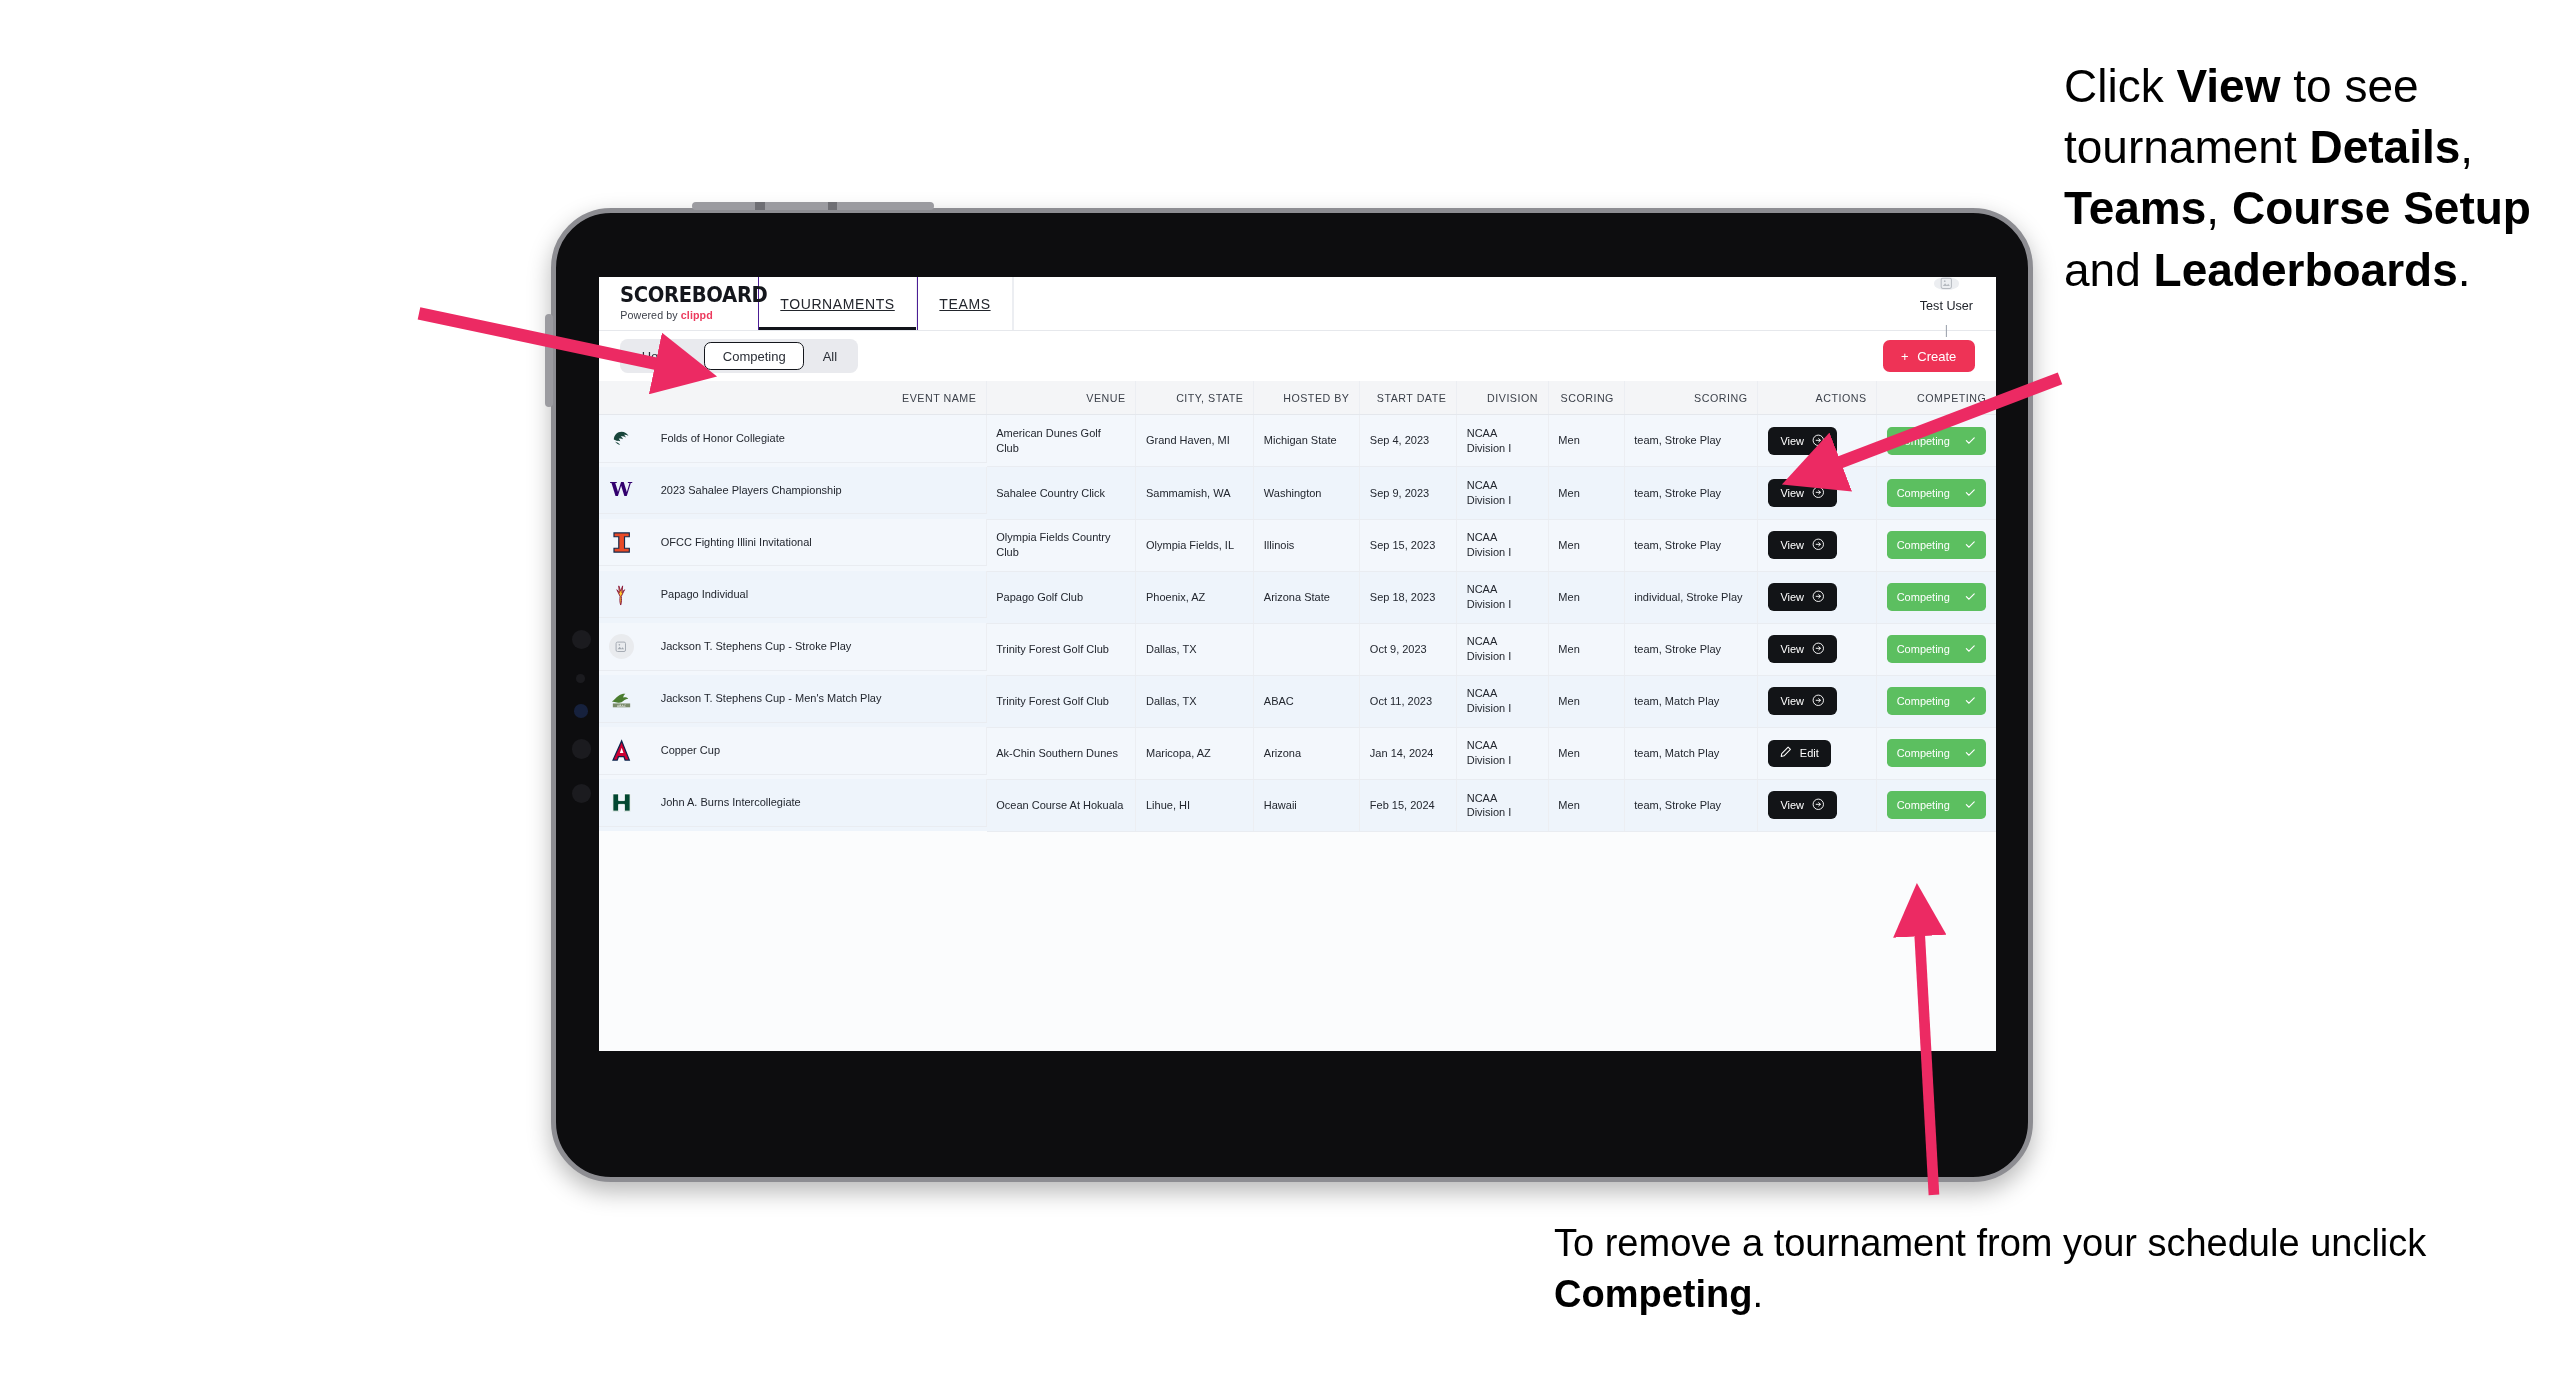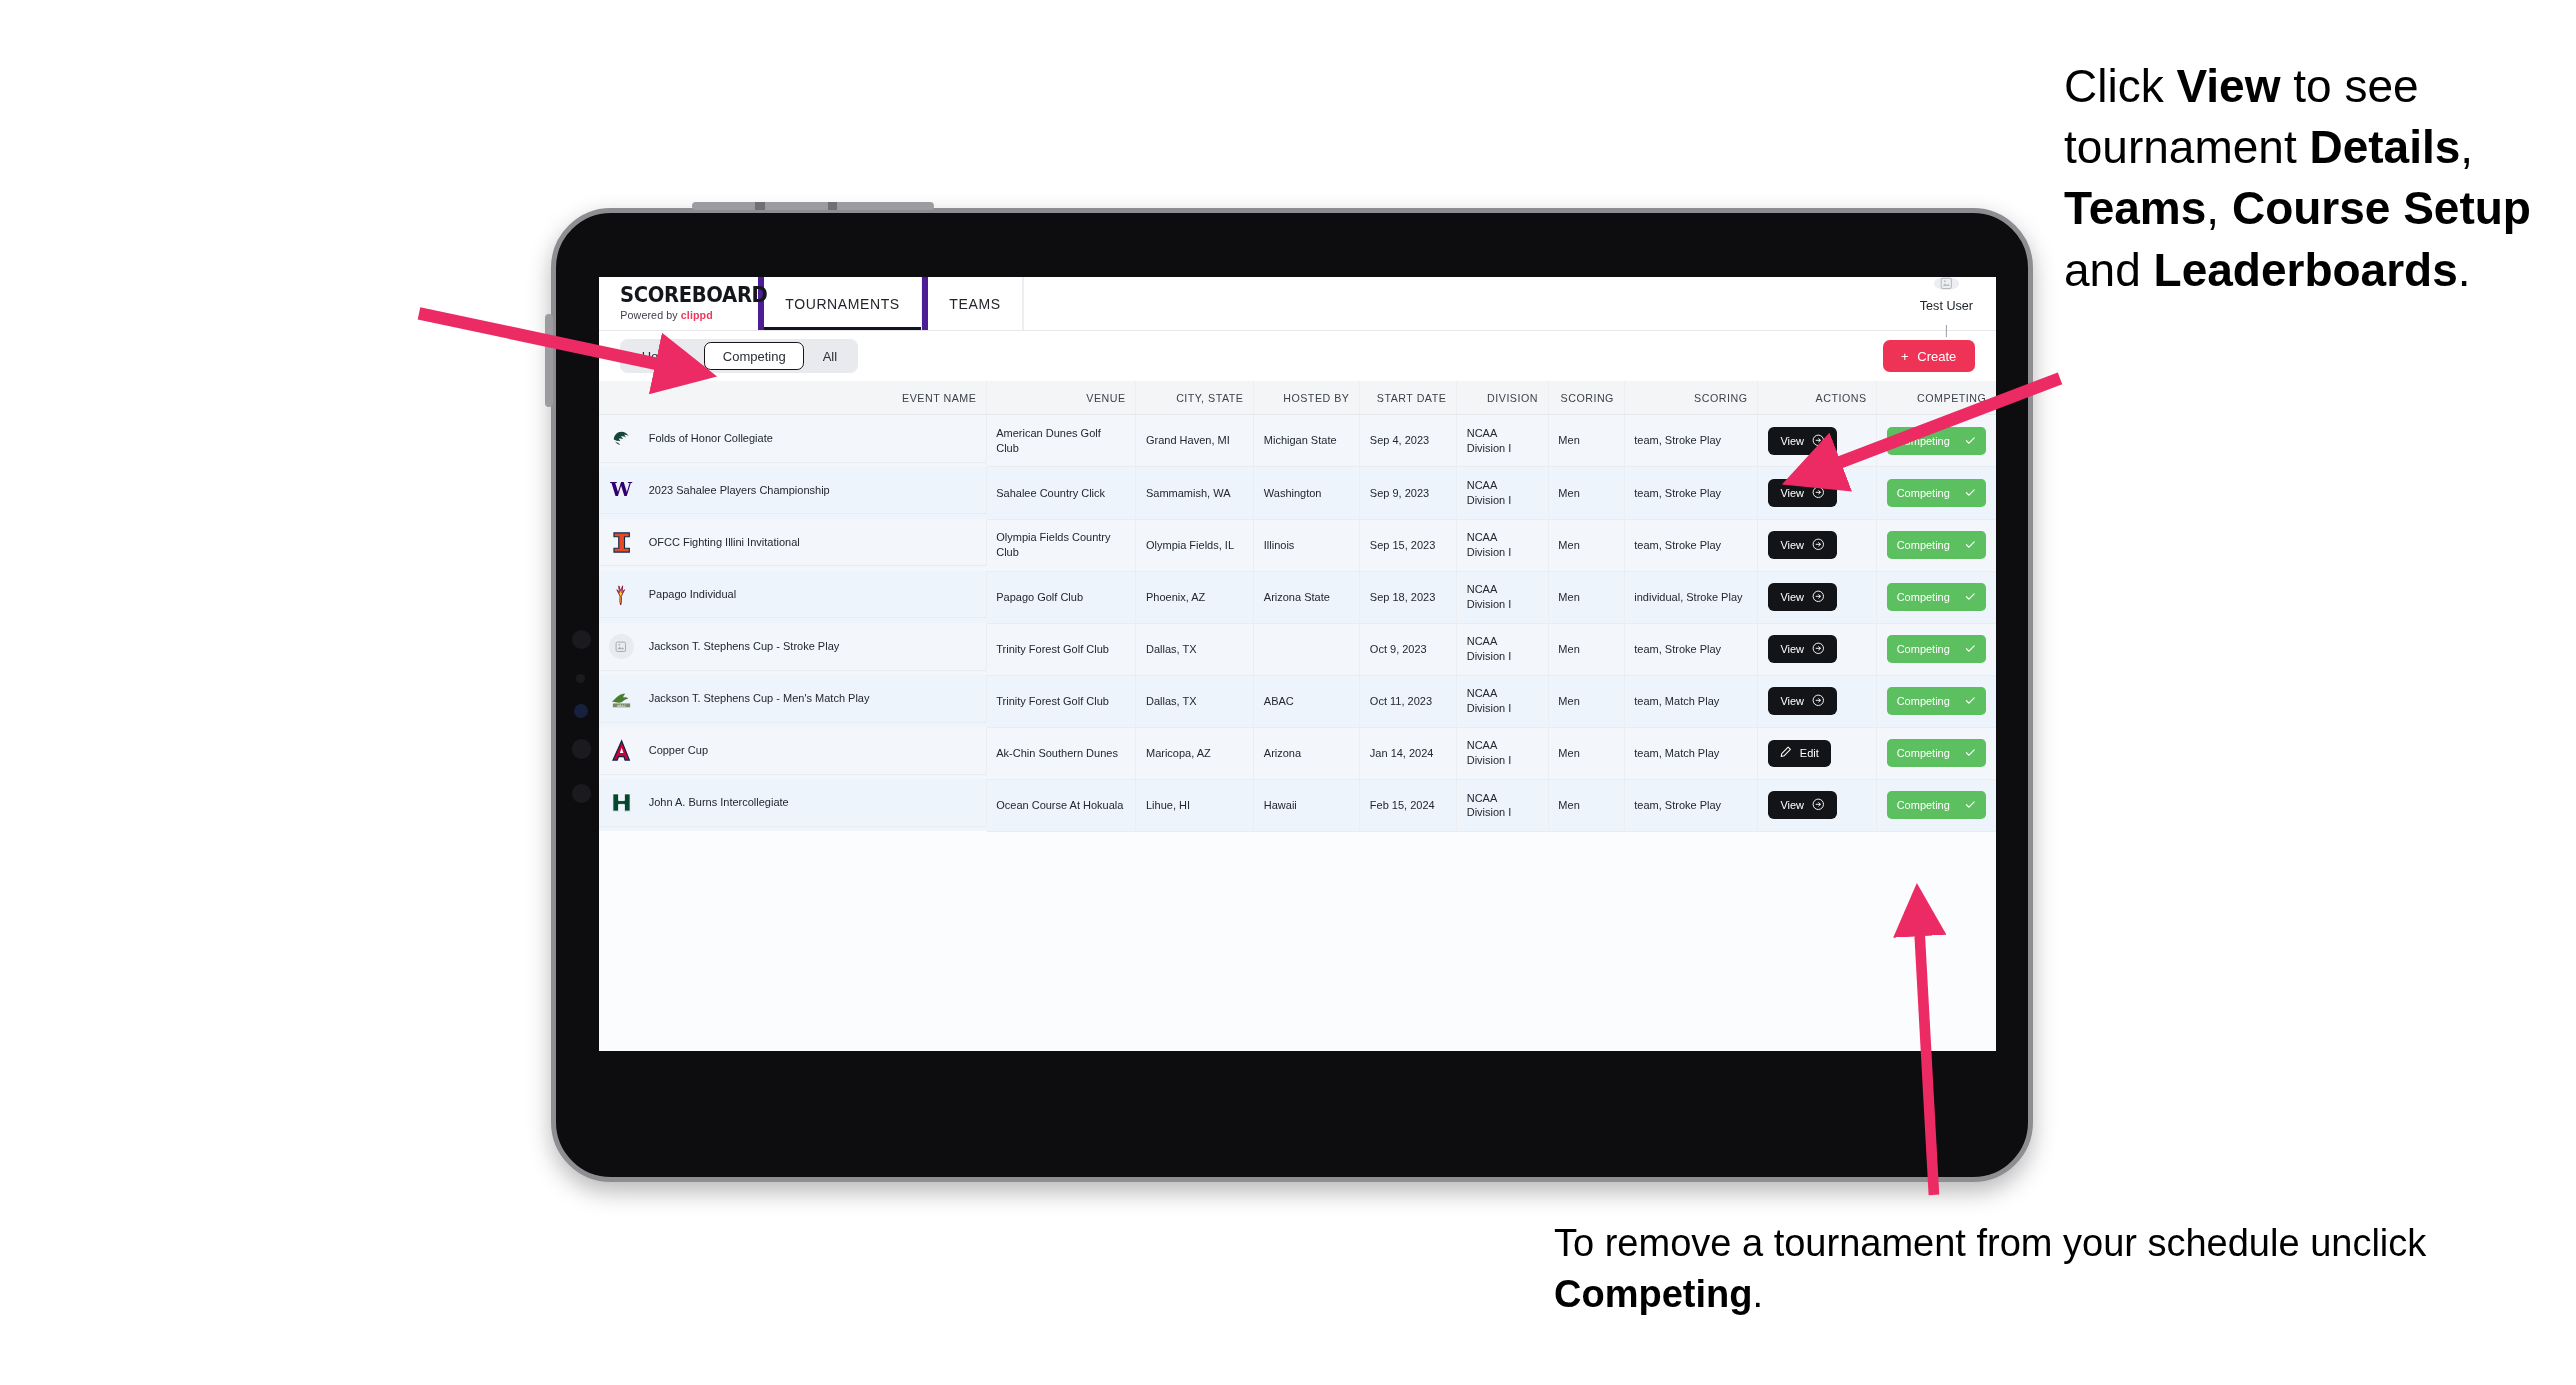--- a/index.html
+++ b/index.html
@@ -62,21 +62,21 @@
   .brand .wordmark {
     font-family: "DejaVu Sans", sans-serif;
     font-weight: 700; font-size: 21.3px; letter-spacing: -0.4px;
     color: #14161c; line-height: 1; transform: scaleX(0.92); transform-origin: left;
   }
   .brand .powered { font-size: 10.7px; color: #3b3f48; margin-top: 3.9px; letter-spacing: 0.1px; }
   .brand .powered em { font-style: normal; color: #ec3a5d; font-weight: 700; margin-top: 32px; }
   .navtab {
     display: flex; align-items: center; padding: 0 21.3px; font-size: 14px;
     color: #22252c; letter-spacing: 0.6px; border-right: 1px solid #eceef2;
-    border-left: 6px solid #4c1d95; cursor: pointer;
+    border-left: 1px solid #4c1d95; cursor: pointer; text-decoration: underline;
   }
   .navtab.active { box-shadow: inset 0 -2.9px 0 #11141a; }
   .appbar .spacer { flex: 1; border-left: 1px solid #eceef2; }
   .userbox { display: flex; align-items: center; gap: 9.7px; padding: 0 23px 0 7.8px; flex-direction: column; }
   .avatar {
     width: 25px; height: 25px; border-radius: 50%; background: #eceef1;
     display: flex; align-items: center; justify-content: center;
   }
   .avatar svg { opacity: .55; }
   .userbox .uname { font-size: 12.6px; color: #20242b; }
@@ -111,21 +111,21 @@
   }
   thead th:last-child { border-right: none; }
   tbody td {
     font-size: 11px; color: #23272f; padding: 10.7px 9.7px; vertical-align: middle;
     border-bottom: 1px solid #e9ecf1; border-right: 1px solid #eceef2;
     line-height: 1.35;
   }
   tbody td:last-child { border-right: none; }
   tbody tr { background: #f3f7fc; }
   tbody tr:nth-child(even) { background: #eef4fb; }
-  td.evt { display: flex; align-items: center; gap: 15px; border-right: 1px solid #eceef2; text-align: center; }
+  td.evt { display: flex; align-items: center; gap: 27px; border-right: 1px solid #eceef2; text-align: center; }
   .logo { width: 25px; height: 25px; flex: 0 0 25px; display: flex;
           align-items: center; justify-content: center; }
   .logo svg, .logo span { display: block; }
   .logo .ph { width: 25px; height: 25px; border-radius: 50%; background: #e9ebee;
               display: flex; align-items: center; justify-content: center; }
   .act-btn {
     background: #121417; color: #ffffff; border: none; border-radius: 5.8px;
     font-size: 11px; padding: 6.8px 12.6px; display: inline-flex; align-items: center;
     gap: 7.8px; cursor: pointer; min-width: 60px; justify-content: center;
   }

